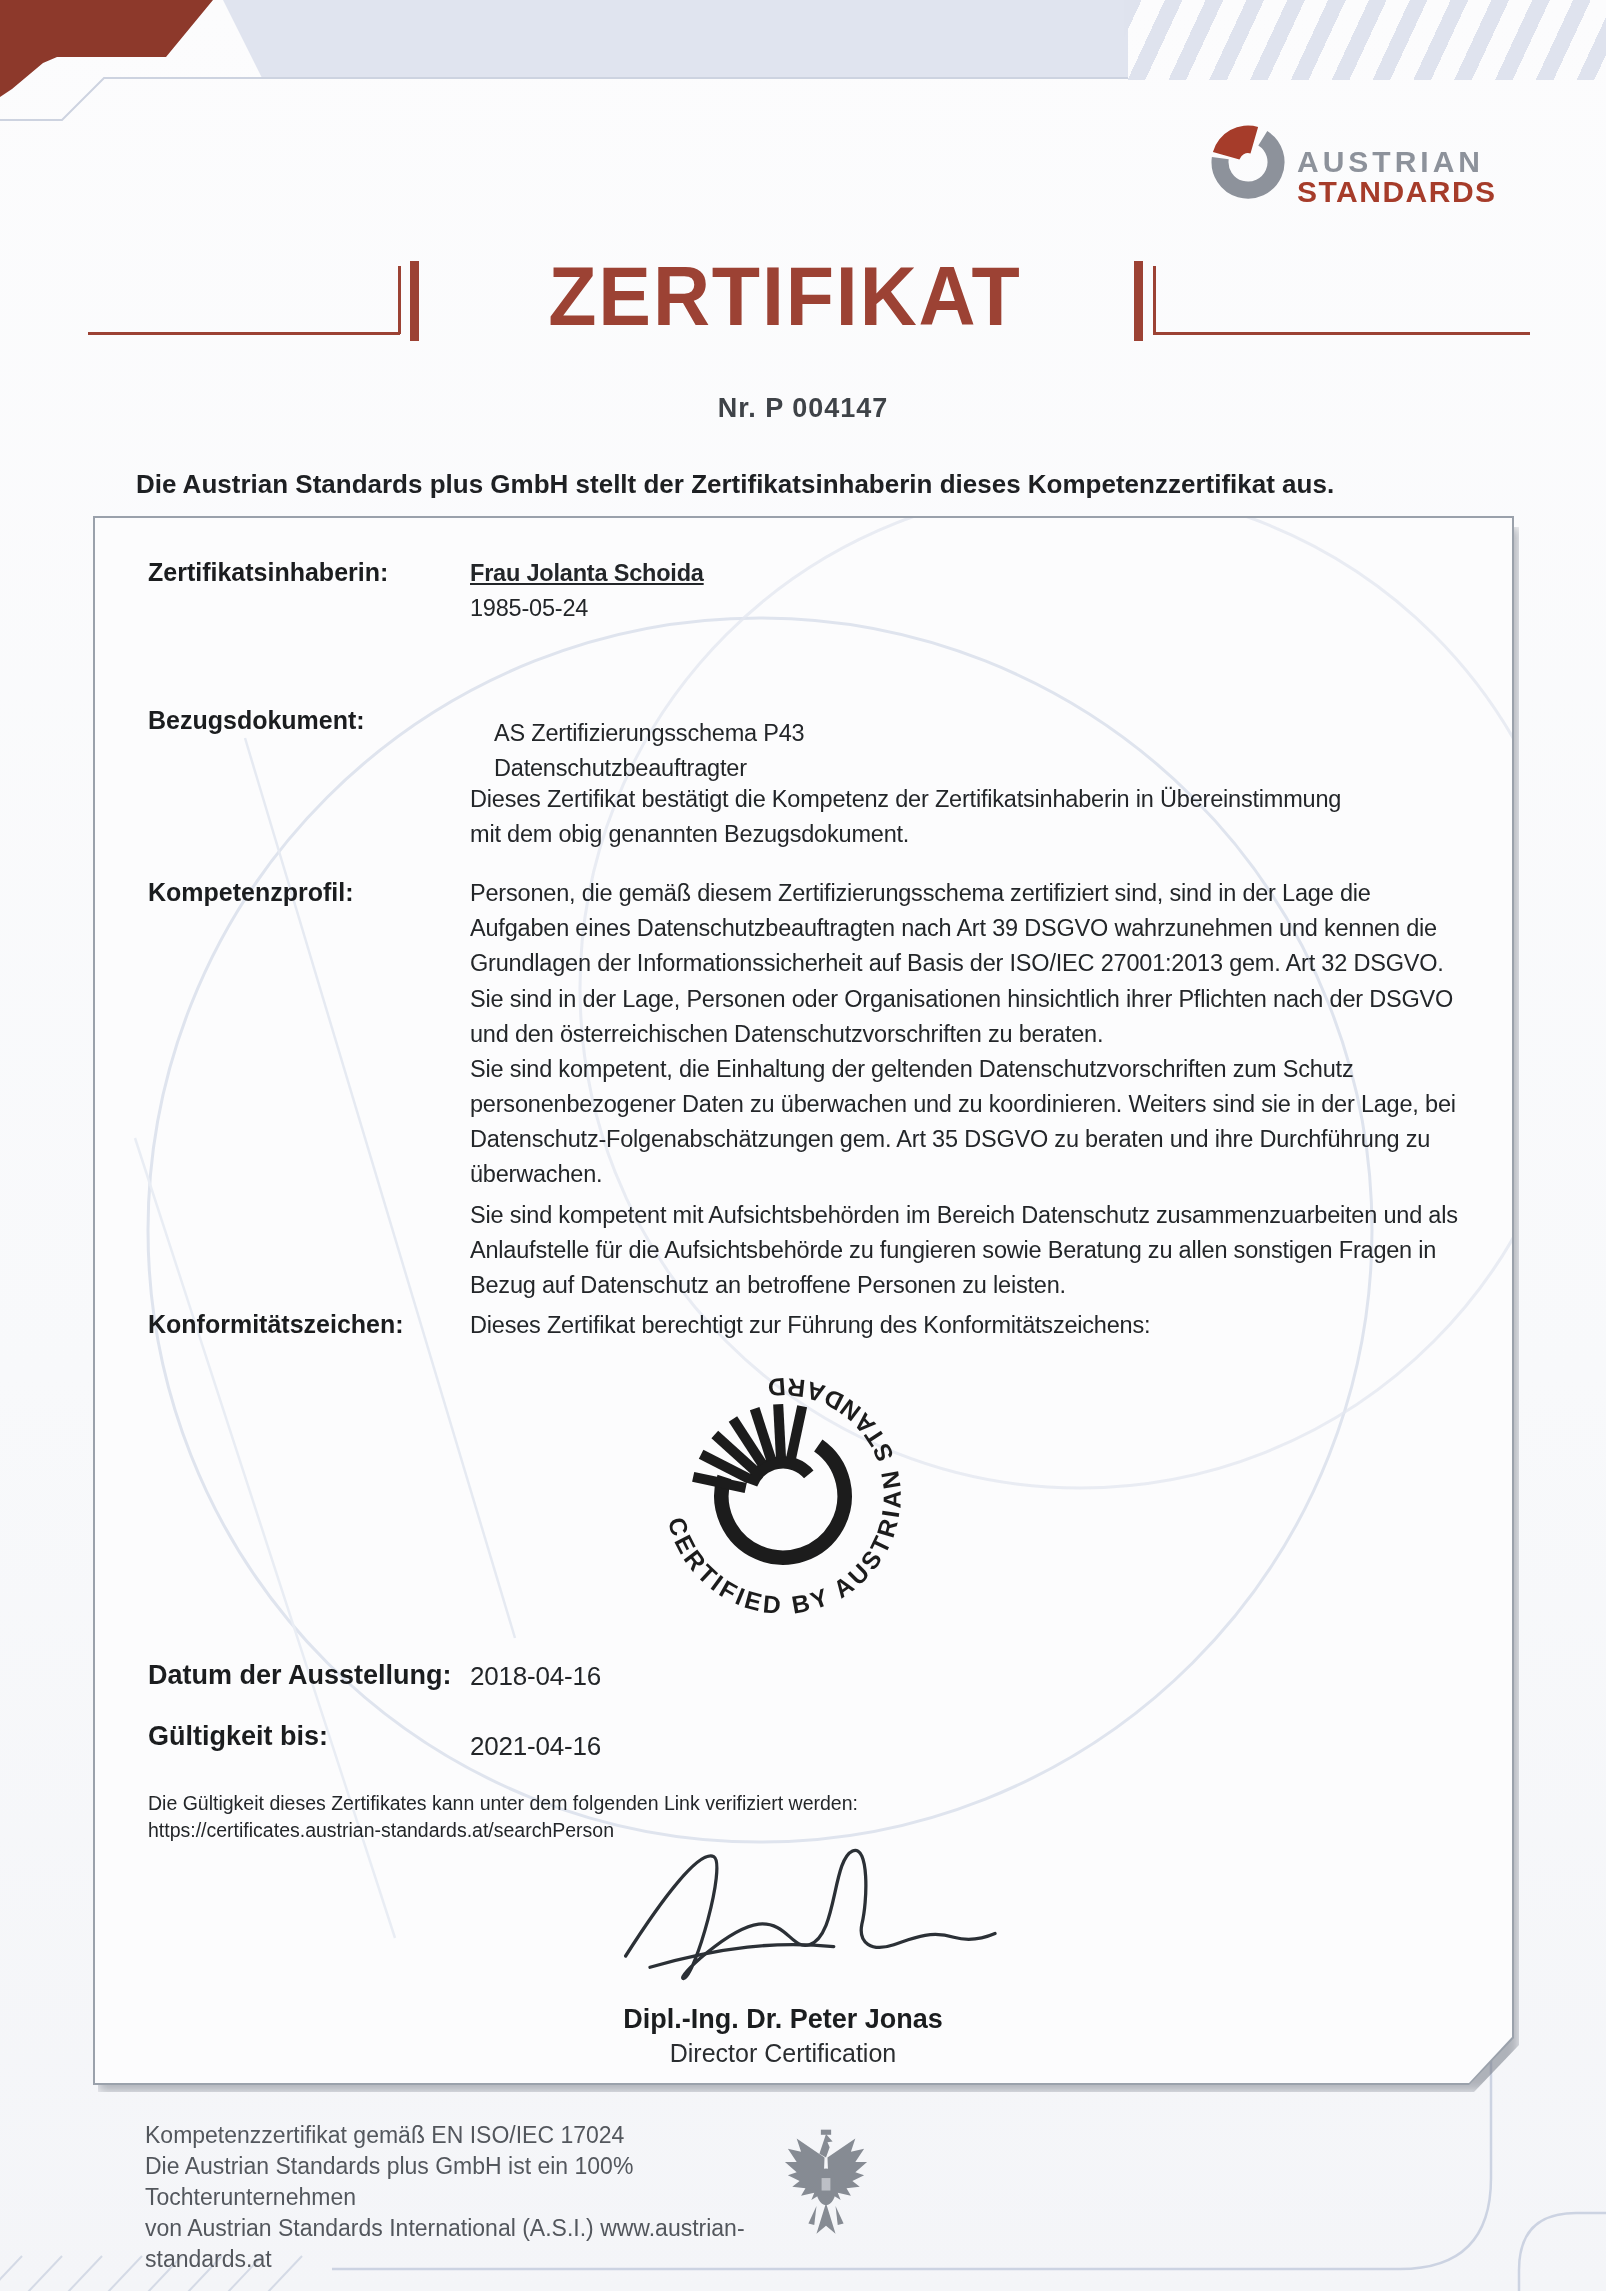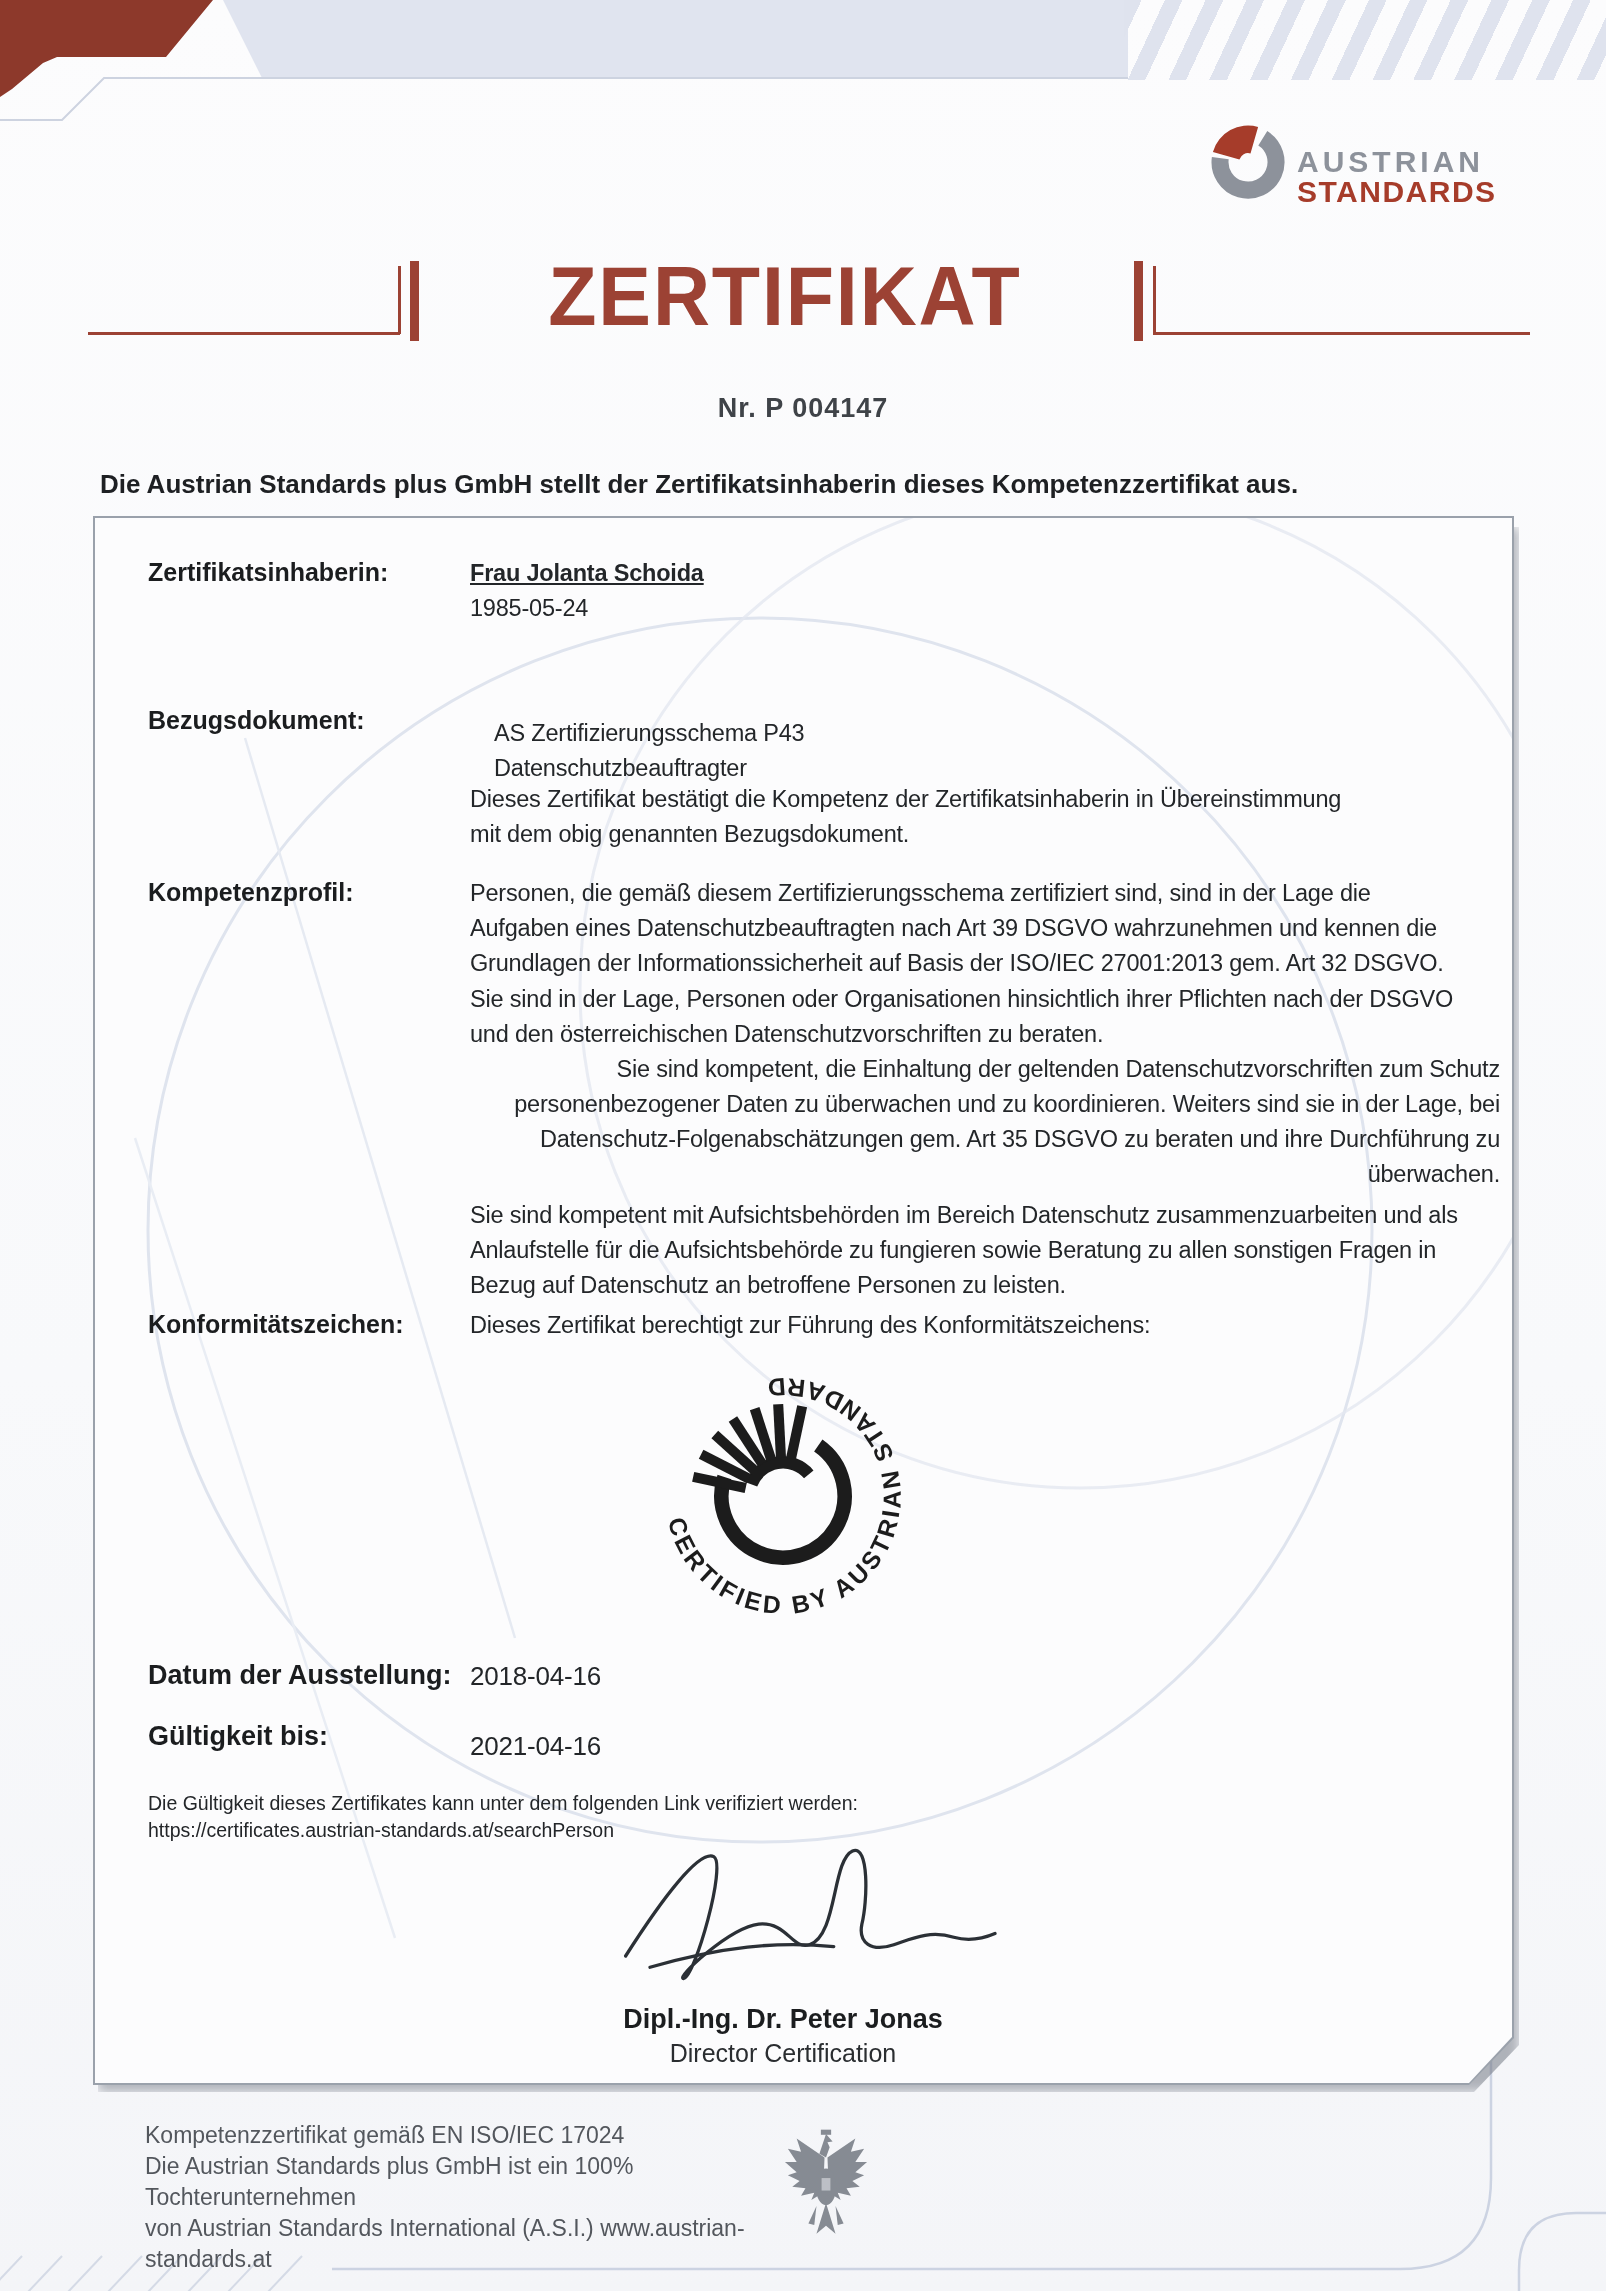--- a/index.html
+++ b/index.html
@@ -20,21 +20,21 @@
   .tl-bar{left:410px;top:261px;width:9px;height:80px;background:#9c4234;}
   .tr-bar{left:1134px;top:261px;width:9px;height:80px;background:#9c4234;}
   .tr-v{left:1153px;top:266px;width:3px;height:68px;background:#9c4234;}
   .tr-h{left:1153px;top:332px;width:377px;height:3px;background:#9c4234;}
   .title{left:380px;top:248px;width:810px;text-align:center;
          font-size:84px;font-weight:bold;letter-spacing:2px;color:#9c4234;
          transform:scaleX(.94);transform-origin:center;}
   .certno{left:0;top:393px;width:1606px;text-align:center;font-size:27px;
           font-weight:bold;letter-spacing:1px;color:#3f4348;}
   .intro{left:0;top:469px;width:1398px;text-align:center;font-size:26px;
-         font-weight:bold;color:#1e2023;}
+         font-weight:bold;color:#1e2023;padding-left:36px;}
   
   .box{left:93px;top:516px;width:1421px;height:1569px;padding-left:6px;}
   .box-shadow{position:absolute;left:5px;top:11px;width:1421px;height:1565px;
           background:rgba(104,110,122,.5);filter:blur(6px);
           clip-path:polygon(0 0,1421px 0,1421px 1518px,1376px 1565px,0 1565px);}
   .box-border{position:absolute;left:0;top:0;width:1421px;height:1569px;background:#9aa1ab;
           clip-path:polygon(0 0,1421px 0,1421px 1522px,1376px 1569px,0 1569px);}
   .box-inner{position:absolute;left:2px;top:2px;width:1417px;height:1565px;background:#fcfcfd;
           clip-path:polygon(0 0,1417px 0,1417px 1519px,1374px 1565px,0 1565px);}
   .lbl{position:absolute;left:53px;font-size:25px;font-weight:bold;color:#1b1d1f;}
@@ -115,21 +115,21 @@
 Datenschutzbeauftragter</div>
       <div class="val" style="top:264px;">Dieses Zertifikat bestätigt die Kompetenz der Zertifikatsinhaberin in Übereinstimmung
 mit dem obig genannten Bezugsdokument.</div>
 
       <div class="lbl" style="top:360px;">Kompetenzprofil:</div>
       <div class="val" style="top:358px;">Personen, die gemäß diesem Zertifizierungsschema zertifiziert sind, sind in der Lage die
 Aufgaben eines Datenschutzbeauftragten nach Art 39 DSGVO wahrzunehmen und kennen die
 Grundlagen der Informationssicherheit auf Basis der ISO/IEC 27001:2013 gem. Art 32 DSGVO.</div>
       <div class="val" style="top:464px;">Sie sind in der Lage, Personen oder Organisationen hinsichtlich ihrer Pflichten nach der DSGVO
 und den österreichischen Datenschutzvorschriften zu beraten.</div>
-      <div class="val" style="top:534px;text-align:right;">Sie sind kompetent, die Einhaltung der geltenden Datenschutzvorschriften zum Schutz
+      <div class="val" style="top:534px;">Sie sind kompetent, die Einhaltung der geltenden Datenschutzvorschriften zum Schutz
 personenbezogener Daten zu überwachen und zu koordinieren. Weiters sind sie in der Lage, bei
 Datenschutz-Folgenabschätzungen gem. Art 35 DSGVO zu beraten und ihre Durchführung zu
 überwachen.</div>
       <div class="val" style="top:680px;">Sie sind kompetent mit Aufsichtsbehörden im Bereich Datenschutz zusammenzuarbeiten und als
 Anlaufstelle für die Aufsichtsbehörde zu fungieren sowie Beratung zu allen sonstigen Fragen in
 Bezug auf Datenschutz an betroffene Personen zu leisten.</div>
 
       <div class="lbl" style="top:792px;">Konformitätszeichen:</div>
       <div class="val" style="top:790px;">Dieses Zertifikat berechtigt zur Führung des Konformitätszeichens:</div>
 

